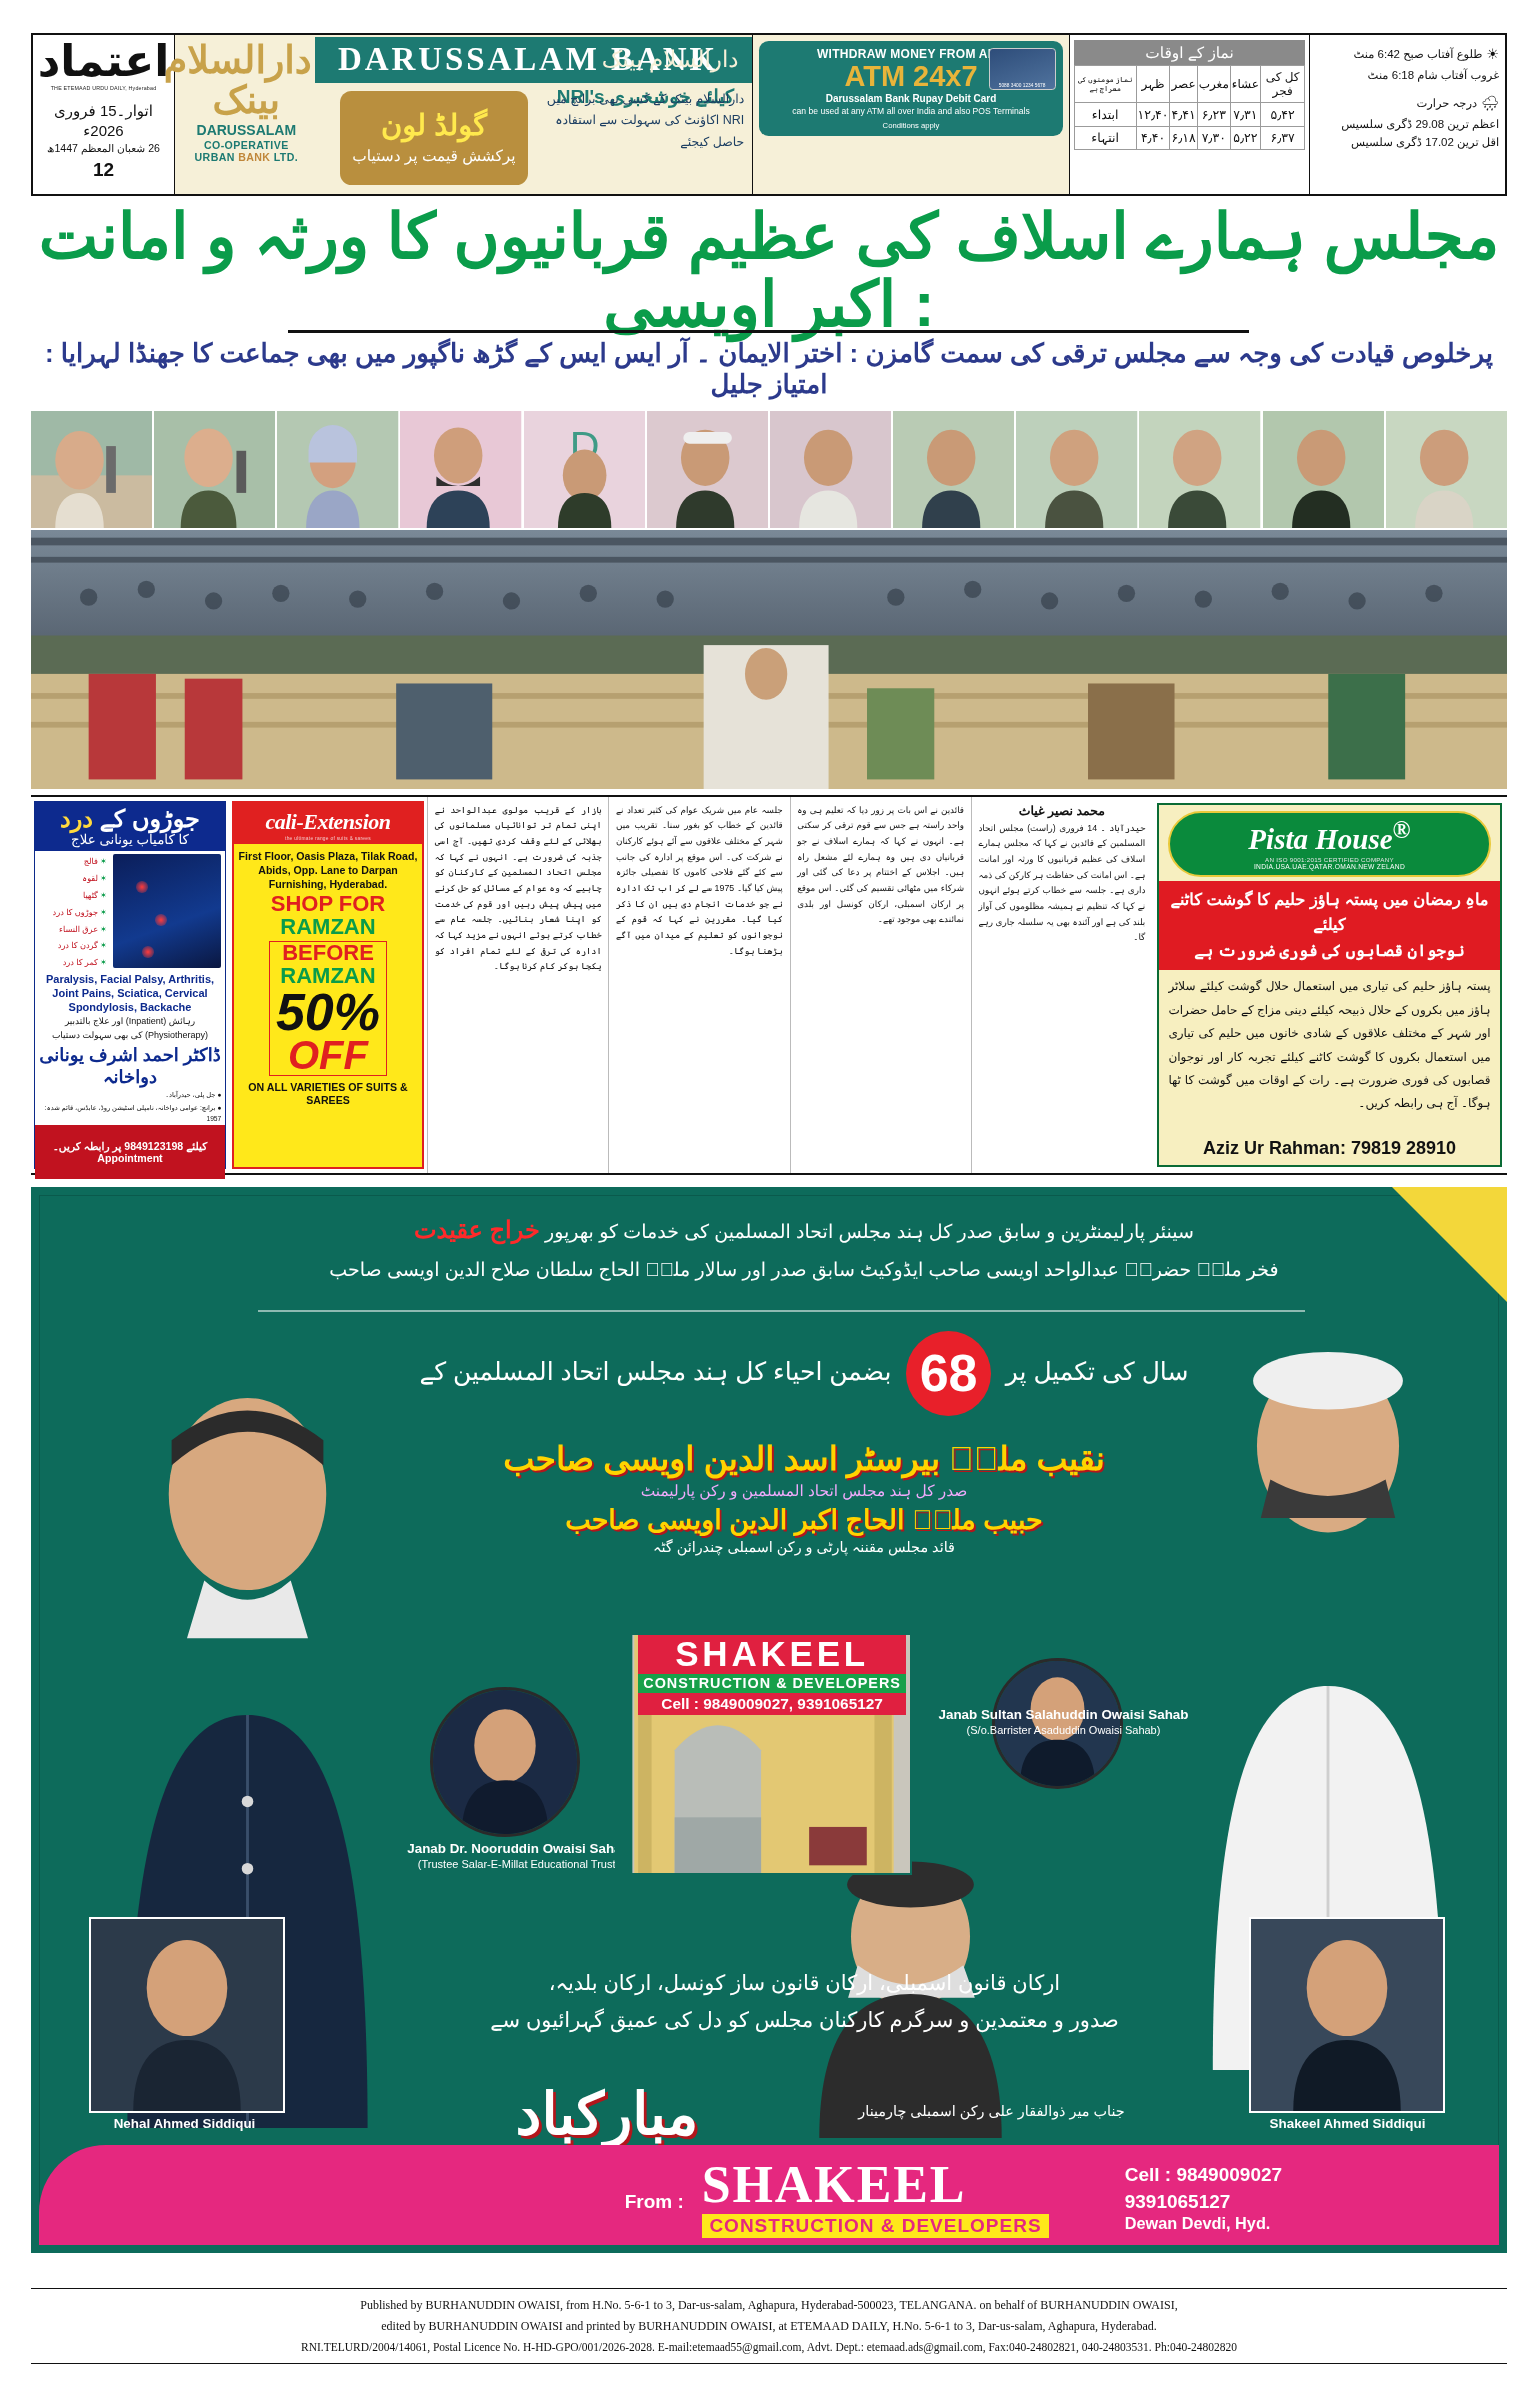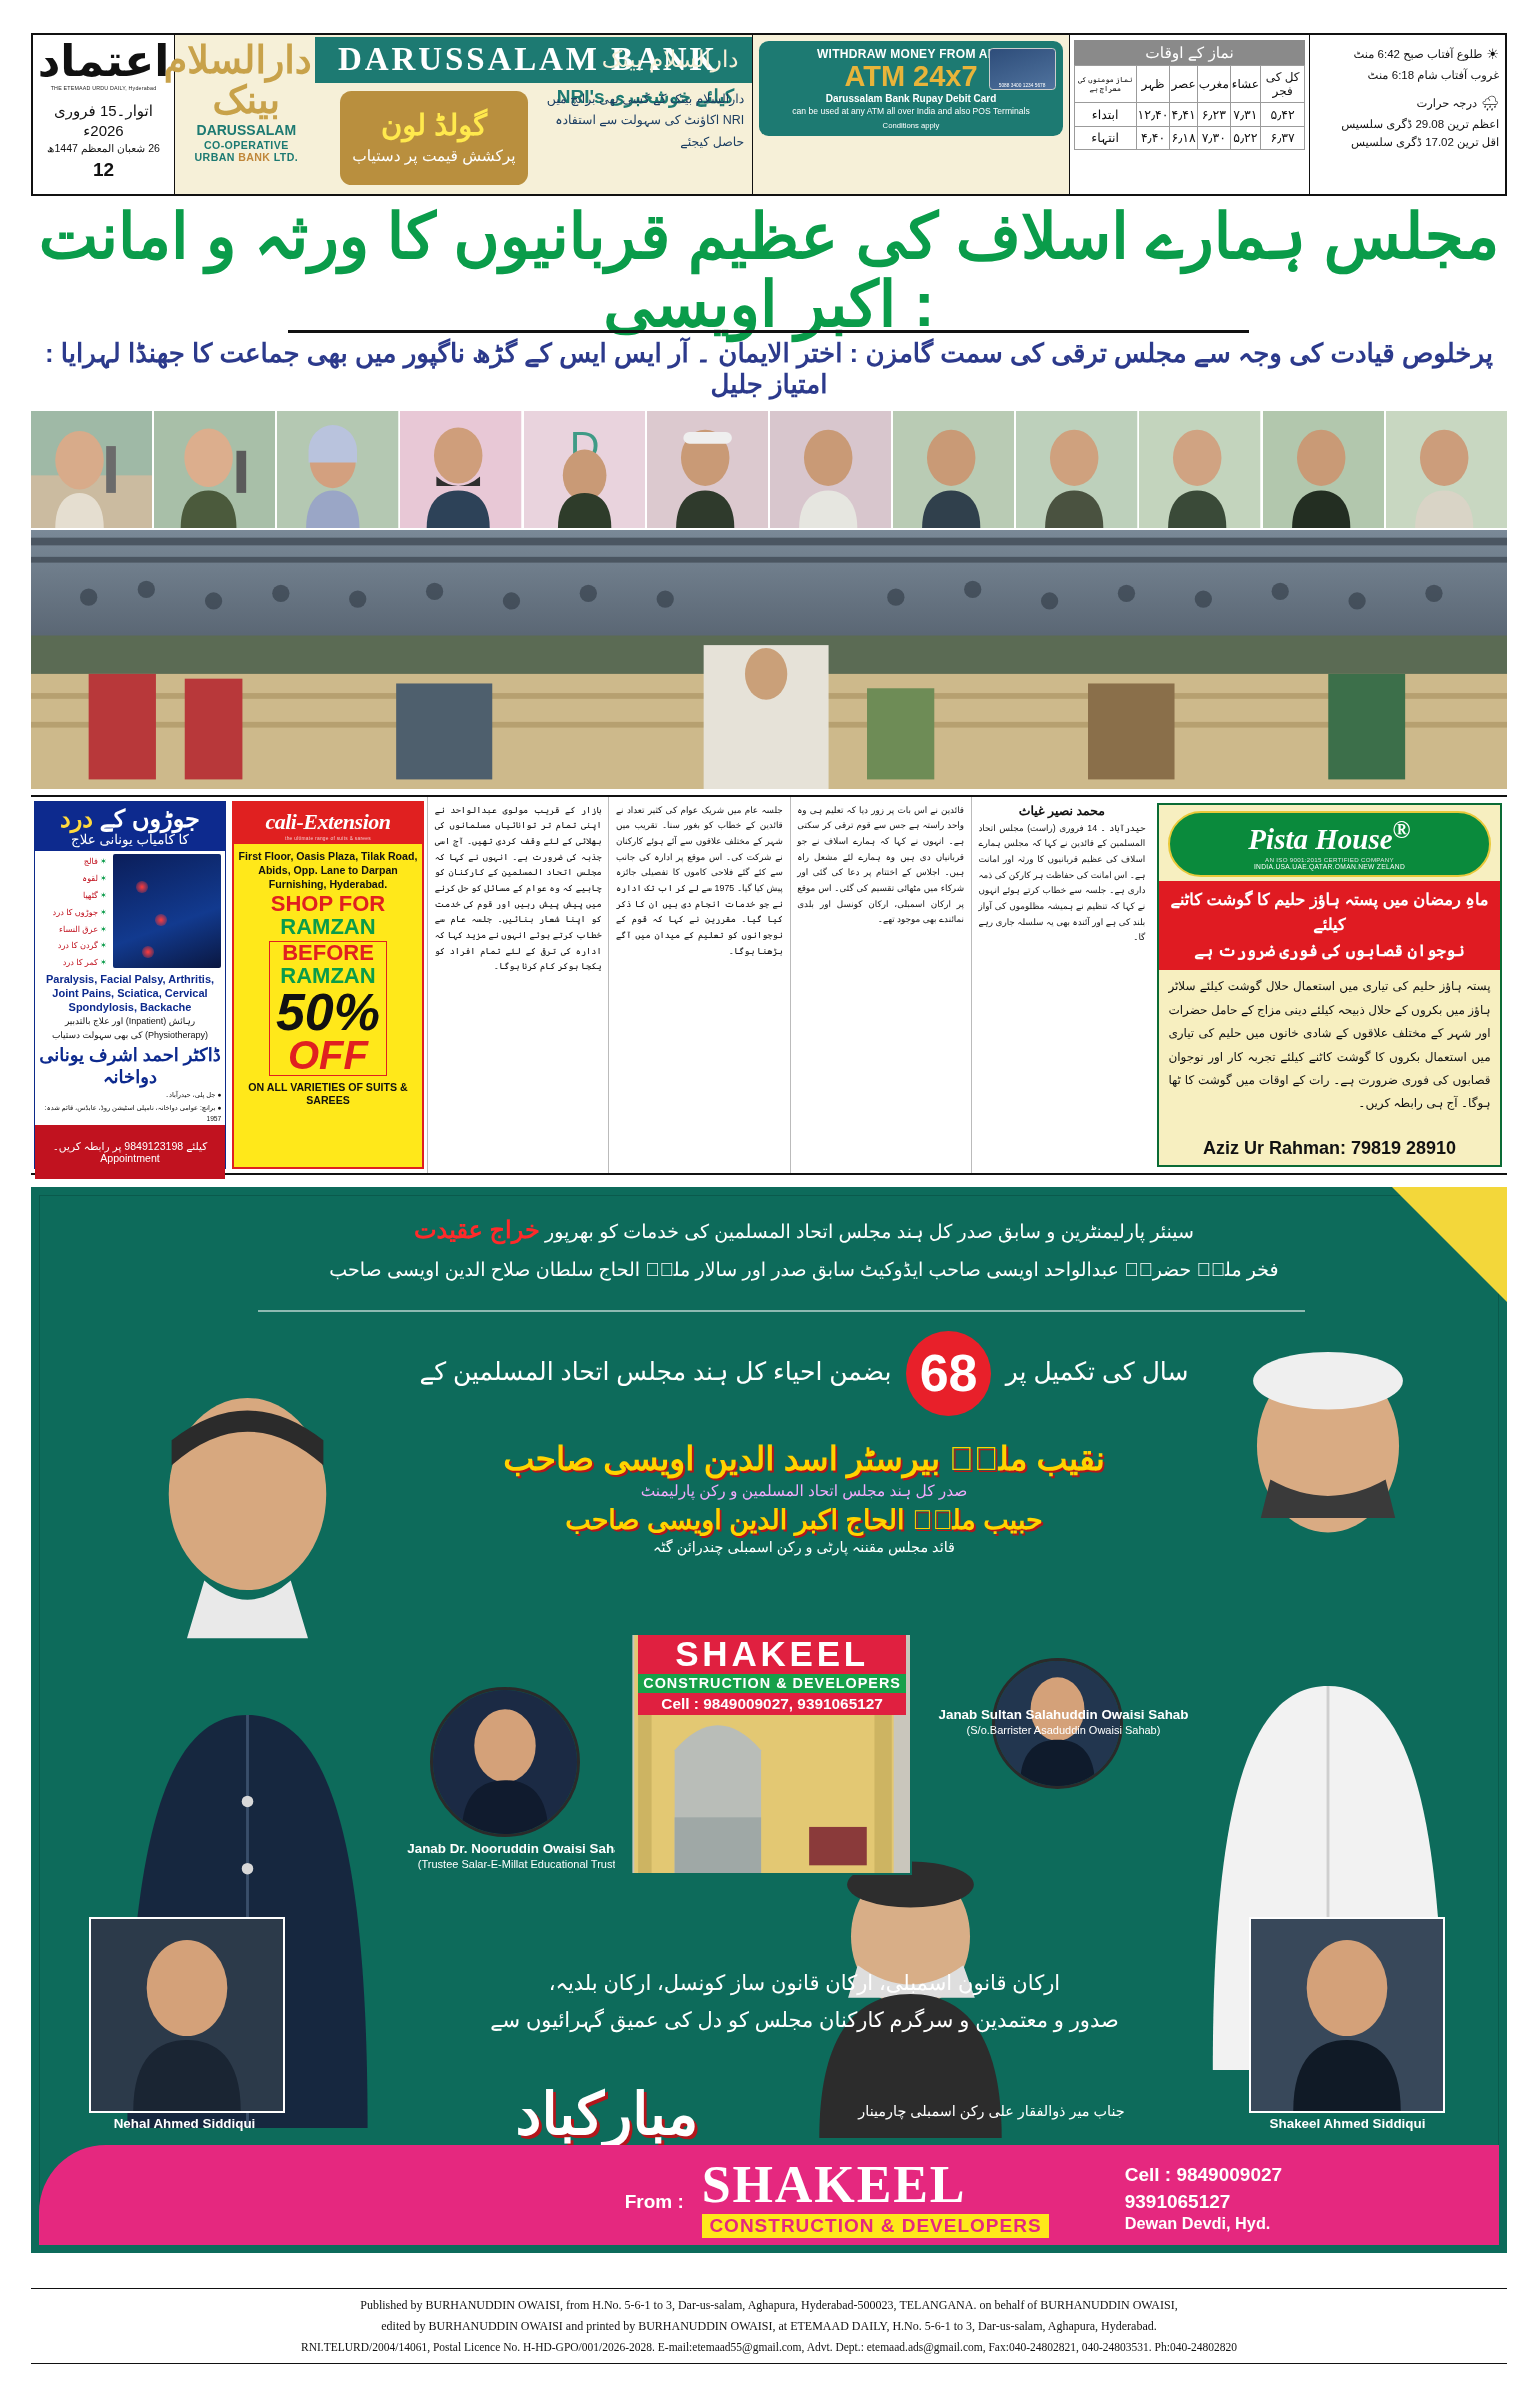--- a/index.html
+++ b/index.html
@@ -71,21 +71,21 @@
   .aj-t2{font-size:13.4px;color:#fff;margin-top:1px;}
   .aj-body{flex:1;display:flex;background:#fff;}
   .aj-list{width:40%;direction:rtl;text-align:right;padding:3.8px 2.9px 0 0;font-size:8.2px;color:#c1121f;line-height:2.05;}
   .aj-list i{color:#0a9c4a;font-style:normal;margin-left:1.9px;}
   .aj-img{width:60%;background:linear-gradient(160deg,#0b1e5a,#123a8f 60%,#0a1740);margin:3.8px;position:relative;border-radius:1.9px;}
   .aj-img .spark{position:absolute;width:11.5px;height:11.5px;border-radius:50%;background:radial-gradient(circle,#ff3b3b,rgba(255,59,59,0));}
   .aj-eng{text-align:center;font-size:11px;font-weight:bold;color:#0d2a8e;line-height:1.25;padding:1px 1.9px;}
   .aj-ur{direction:rtl;text-align:center;font-size:9px;color:#111;line-height:1.55;padding:0 2.9px;}
   .aj-doc{background:#fff;color:#0d2a8e;text-align:center;font-size:18px;font-weight:bold;direction:rtl;padding:1px 0;}
   .aj-addr{direction:rtl;text-align:right;font-size:6.7px;color:#111;padding:1px 3.8px;line-height:1.6;}
-  .aj-appt{background:#c1121f;color:#fff;font-size:10.6px;font-weight:normal;text-align:center;padding:15px 0;}
+  .aj-appt{background:#c1121f;color:#fff;font-size:10.6px;font-weight:bold;text-align:center;padding:15px 0;}
 
   .ad-cali{border:2.9px solid #e02020;height:100%;box-sizing:border-box;background:#ffe81a;display:flex;flex-direction:column;align-items:center;}
   .cali-head{background:#e02020;width:100%;text-align:center;padding:5.8px 0 3.8px;}
   .cali-logo{color:#fff;font-family:"Liberation Serif",serif;font-size:22px;font-weight:bold;font-style:italic;letter-spacing:-0.5px;}
   .cali-logo-sub{color:#f3c9c9;font-size:4.8px;letter-spacing:0.3px;margin-top:1px;}
   .cali-addr{font-size:10.6px;font-weight:bold;color:#111;text-align:center;line-height:1.3;padding:5.8px 3.8px 1.9px;}
   .cali-l1{font-size:22px;font-weight:bold;color:#e02020;line-height:1.04;}
   .cali-l2{font-size:22px;font-weight:bold;color:#0a9c4a;line-height:1.04;}
   .cali-box{border:1.9px solid #e02020;margin:1.9px 7.7px;padding:0 5.8px 1.9px;text-align:center;}
   .cali-50{font-size:52px;font-weight:bold;font-style:italic;color:#111;line-height:.95;}

